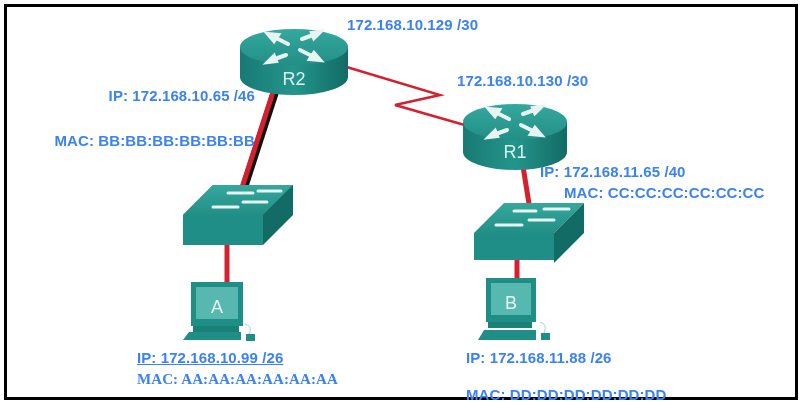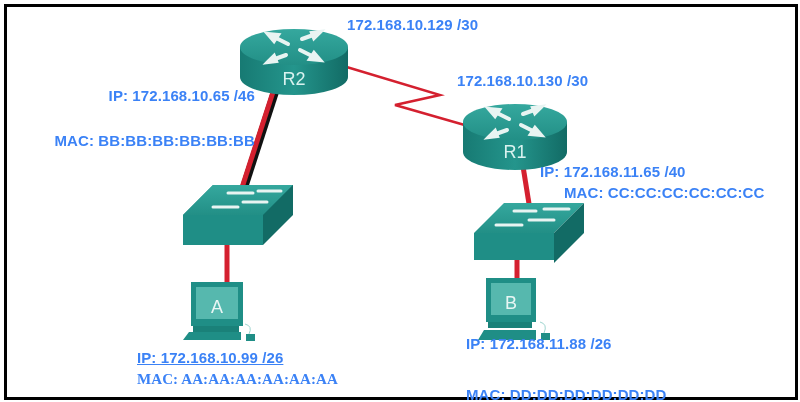--- a/index.html
+++ b/index.html
@@ -120,14 +120,14 @@
 
 <div class="lbl right" style="right:545px; top:87px;">IP: 172.168.10.65 /46</div>
 <div class="lbl right" style="right:545px; top:108px;margin-top:24px;">MAC: BB:BB:BB:BB:BB:BB</div>
 
 <div class="lbl" style="left:540px; top:163px;">IP: 172.168.11.65 /40</div>
 <div class="lbl" style="left:564px; top:184px;">MAC: CC:CC:CC:CC:CC:CC</div>
 
 <div class="lbl" style="left:137px; top:349px;text-decoration:underline;">IP: 172.168.10.99 /26</div>
 <div class="lbl" style="left:137px; top:370px;font-family:Liberation Serif, serif;">MAC: AA:AA:AA:AA:AA:AA</div>
 
-<div class="lbl" style="left:466px; top:335px;">IP: 172.168.11.88 /26</div>
+<div class="lbl" style="left:466px; top:349px;">IP: 172.168.11.88 /26</div>
 <div class="lbl" style="left:466px; top:386px;">MAC: DD:DD:DD:DD:DD:DD</div>
 
 </body></html>

